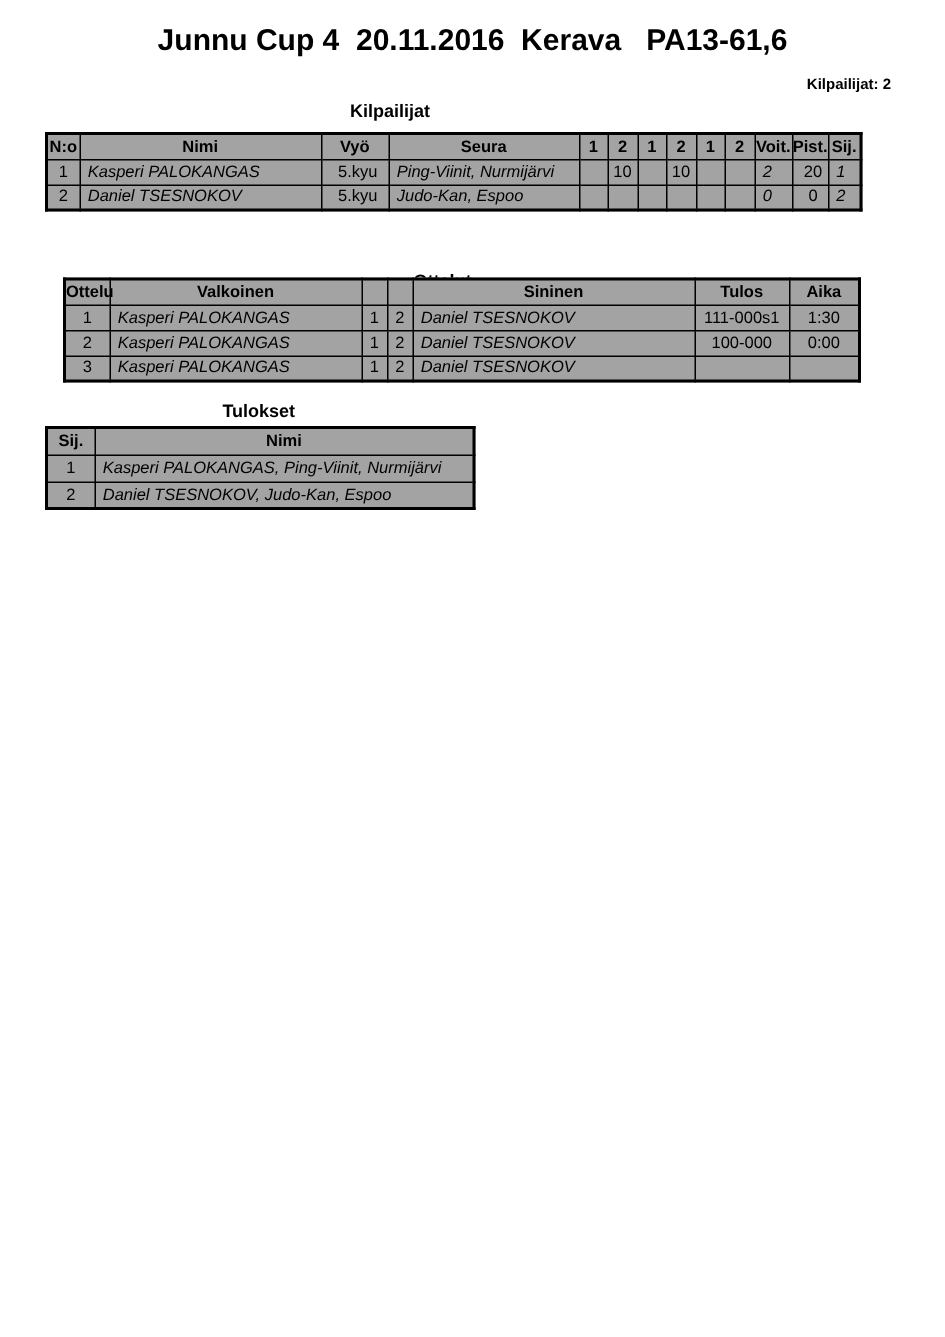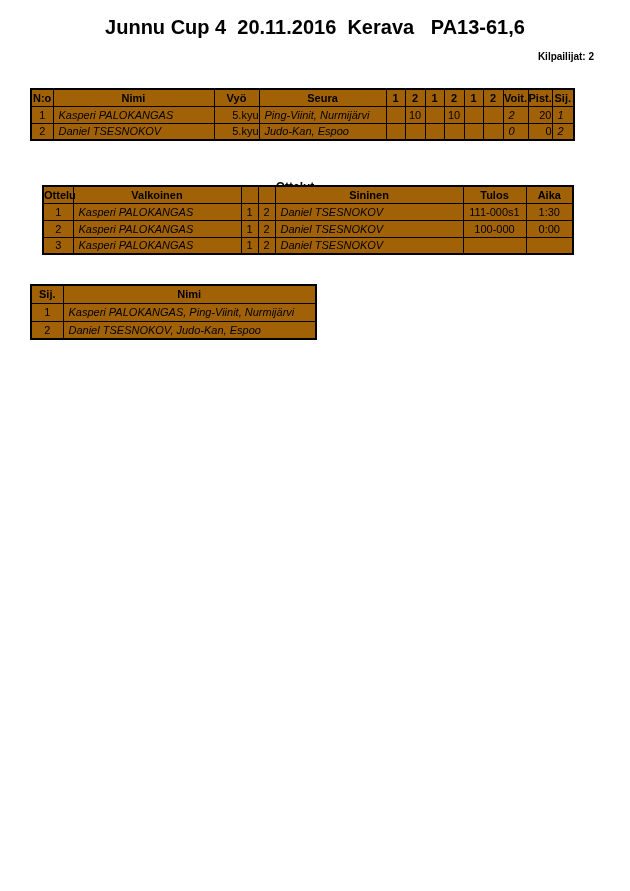--- a/index.html
+++ b/index.html
@@ -20,45 +20,46 @@
   .section-heading {
     position:absolute; text-align:center;
     font-size:12px; font-weight:bold;
   }
   .h-kilpailijat { top:67px;  left:30px; width:460px; }
   .h-ottelut     { top:180px; left:30px; width:530px; }
   .h-tulokset    { top:267px; left:30px; width:285px; }
 
   table {
     position:absolute; border-collapse:collapse; table-layout:fixed;
-    background:#a16207; border:2px solid #000;
+    background:#a3a3a3; border:2px solid #000;
   }
   .t-kilpailijat { top:88px;  left:30px; width:543px; }
   .t-ottelut     { top:185px; left:30px; width:530px;margin-left:12px; }
   .t-tulokset    { top:284px; left:30px; width:285px; }
 
   th, td {
     border:1px solid #000; font-size:11px; height:17px;
     vertical-align:middle; white-space:nowrap; padding:0;
   }
   .t-tulokset th, .t-tulokset td { height:18px; }
   th { font-weight:bold; }
   td { text-align:center; }
   .al  { text-align:left; padding-left:1px; }
   .pl  { text-align:left; padding-left:5px;font-style:italic; }
-  .pl2 { text-align:right; padding-left:4px; }
+  .pl2 { text-align:center; padding-left:4px; }
 </style>
 </head>
 <body>
 
 <div class="page">
 
   <div class="title">Junnu Cup 4  20.11.2016  Kerava   PA13-61,6</div>
   <div class="count">Kilpailijat: 2</div>
 
+  <div class="section-heading h-kilpailijat">Kilpailijat</div>
   <table class="t-kilpailijat">
     <colgroup>
       <col style="width:22px">
         <col style="width:161px">
         <col style="width:45px">
         <col style="width:127px">
       <col style="width:19px">
         <col style="width:20px">
         <col style="width:19px">
         <col style="width:20px">
@@ -165,20 +166,21 @@
         <td class="pl">Kasperi PALOKANGAS</td>
         <td>1</td>
         <td>2</td>
         <td class="pl">Daniel TSESNOKOV</td>
         <td></td>
         <td></td>
       </tr>
     </tbody>
   </table>
 
+  <div class="section-heading h-tulokset">Tulokset</div>
   <table class="t-tulokset">
     <colgroup>
       <col style="width:32px">
         <col style="width:253px">
     </colgroup>
     <thead>
       <tr>
         <th>Sij.</th>
         <th>Nimi</th>
       </tr>

